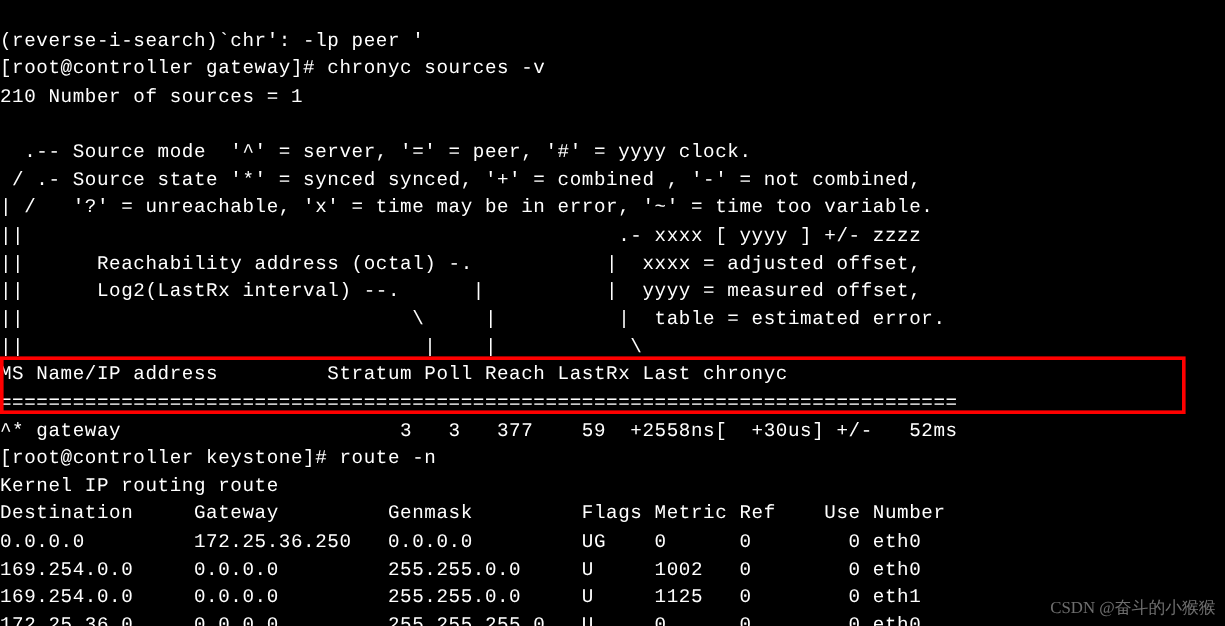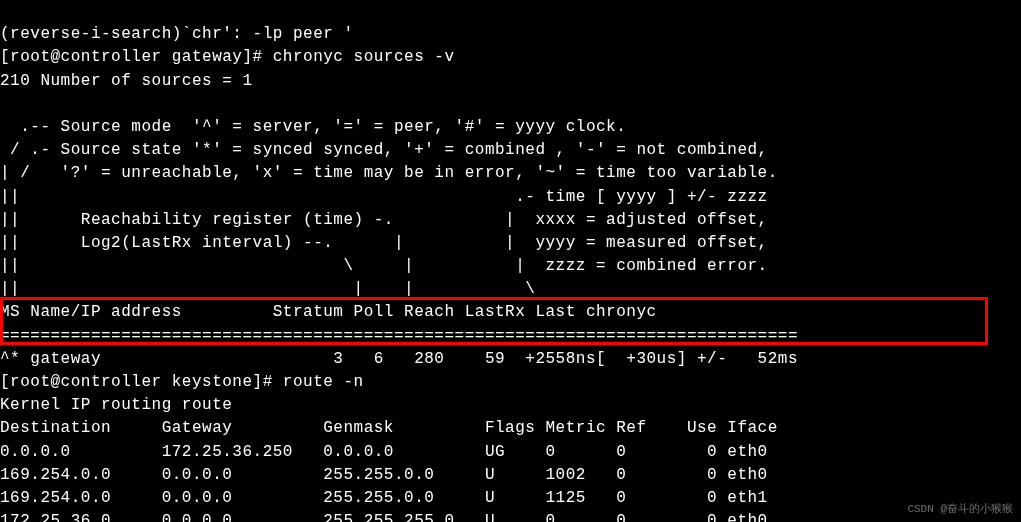--- a/index.html
+++ b/index.html
@@ -30,46 +30,46 @@
       top: 297px;
       width: 988px;
       height: 48px;
       pointer-events: none;
     }
     .watermark {
       position: absolute;
       bottom: 4px;
       right: 8px;
       color: rgba(200,200,200,0.55);
-      font-size: 11px;
-      font-family: Liberation Mono, monospace;
+      font-size: 14px;
+      font-family: Liberation Serif, serif;
     }
   </style>
 </head>
 <body>
 
 <div class="terminal">
 <span>(reverse-i-search)`chr': -lp peer '</span>
 <span>[root@controller gateway]# chronyc sources -v</span>
 <span>210 Number of sources = 1</span>
 <span></span>
 <span>  .-- Source mode  '^' = server, '=' = peer, '#' = yyyy clock.</span>
 <span> / .- Source state '*' = synced synced, '+' = combined , '-' = not combined,</span>
 <span>| /   '?' = unreachable, 'x' = time may be in error, '~' = time too variable.</span>
-<span>||                                                 .- time [ yyyy ] +/- zzzz</span>
-<span>||      Reachability register (time) -.           |  xxxx = adjusted offset,</span>
+<span>||                                                 .- xxxx [ yyyy ] +/- zzzz</span>
+<span>||      Reachability address (octal) -.           |  xxxx = adjusted offset,</span>
 <span>||      Log2(LastRx interval) --.      |          |  yyyy = measured offset,</span>
-<span>||                                \     |          |  zzzz = combined error.</span>
+<span>||                                \     |          |  table = estimated error.</span>
 <span>||                                 |    |           \</span>
 <span>MS Name/IP address         Stratum Poll Reach LastRx Last chronyc</span>
 <span>===============================================================================</span>
-<span>^* gateway                       3   6   280    59  +2558ns[  +30us] +/-   52ms</span>
+<span>^* gateway                       3   3   377    59  +2558ns[  +30us] +/-   52ms</span>
 <span>[root@controller keystone]# route -n</span>
 <span>Kernel IP routing route</span>
-<span>Destination     Gateway         Genmask         Flags Metric Ref    Use Iface</span>
+<span>Destination     Gateway         Genmask         Flags Metric Ref    Use Number</span>
 <span>0.0.0.0         172.25.36.250   0.0.0.0         UG    0      0        0 eth0</span>
 <span>169.254.0.0     0.0.0.0         255.255.0.0     U     1002   0        0 eth0</span>
 <span>169.254.0.0     0.0.0.0         255.255.0.0     U     1125   0        0 eth1</span>
 <span>172.25.36.0     0.0.0.0         255.255.255.0   U     0      0        0 eth0</span>
 
 </div>
 
 <div class="highlight-box"></div>
 
 <div class="watermark">CSDN @奋斗的小猴猴</div>

